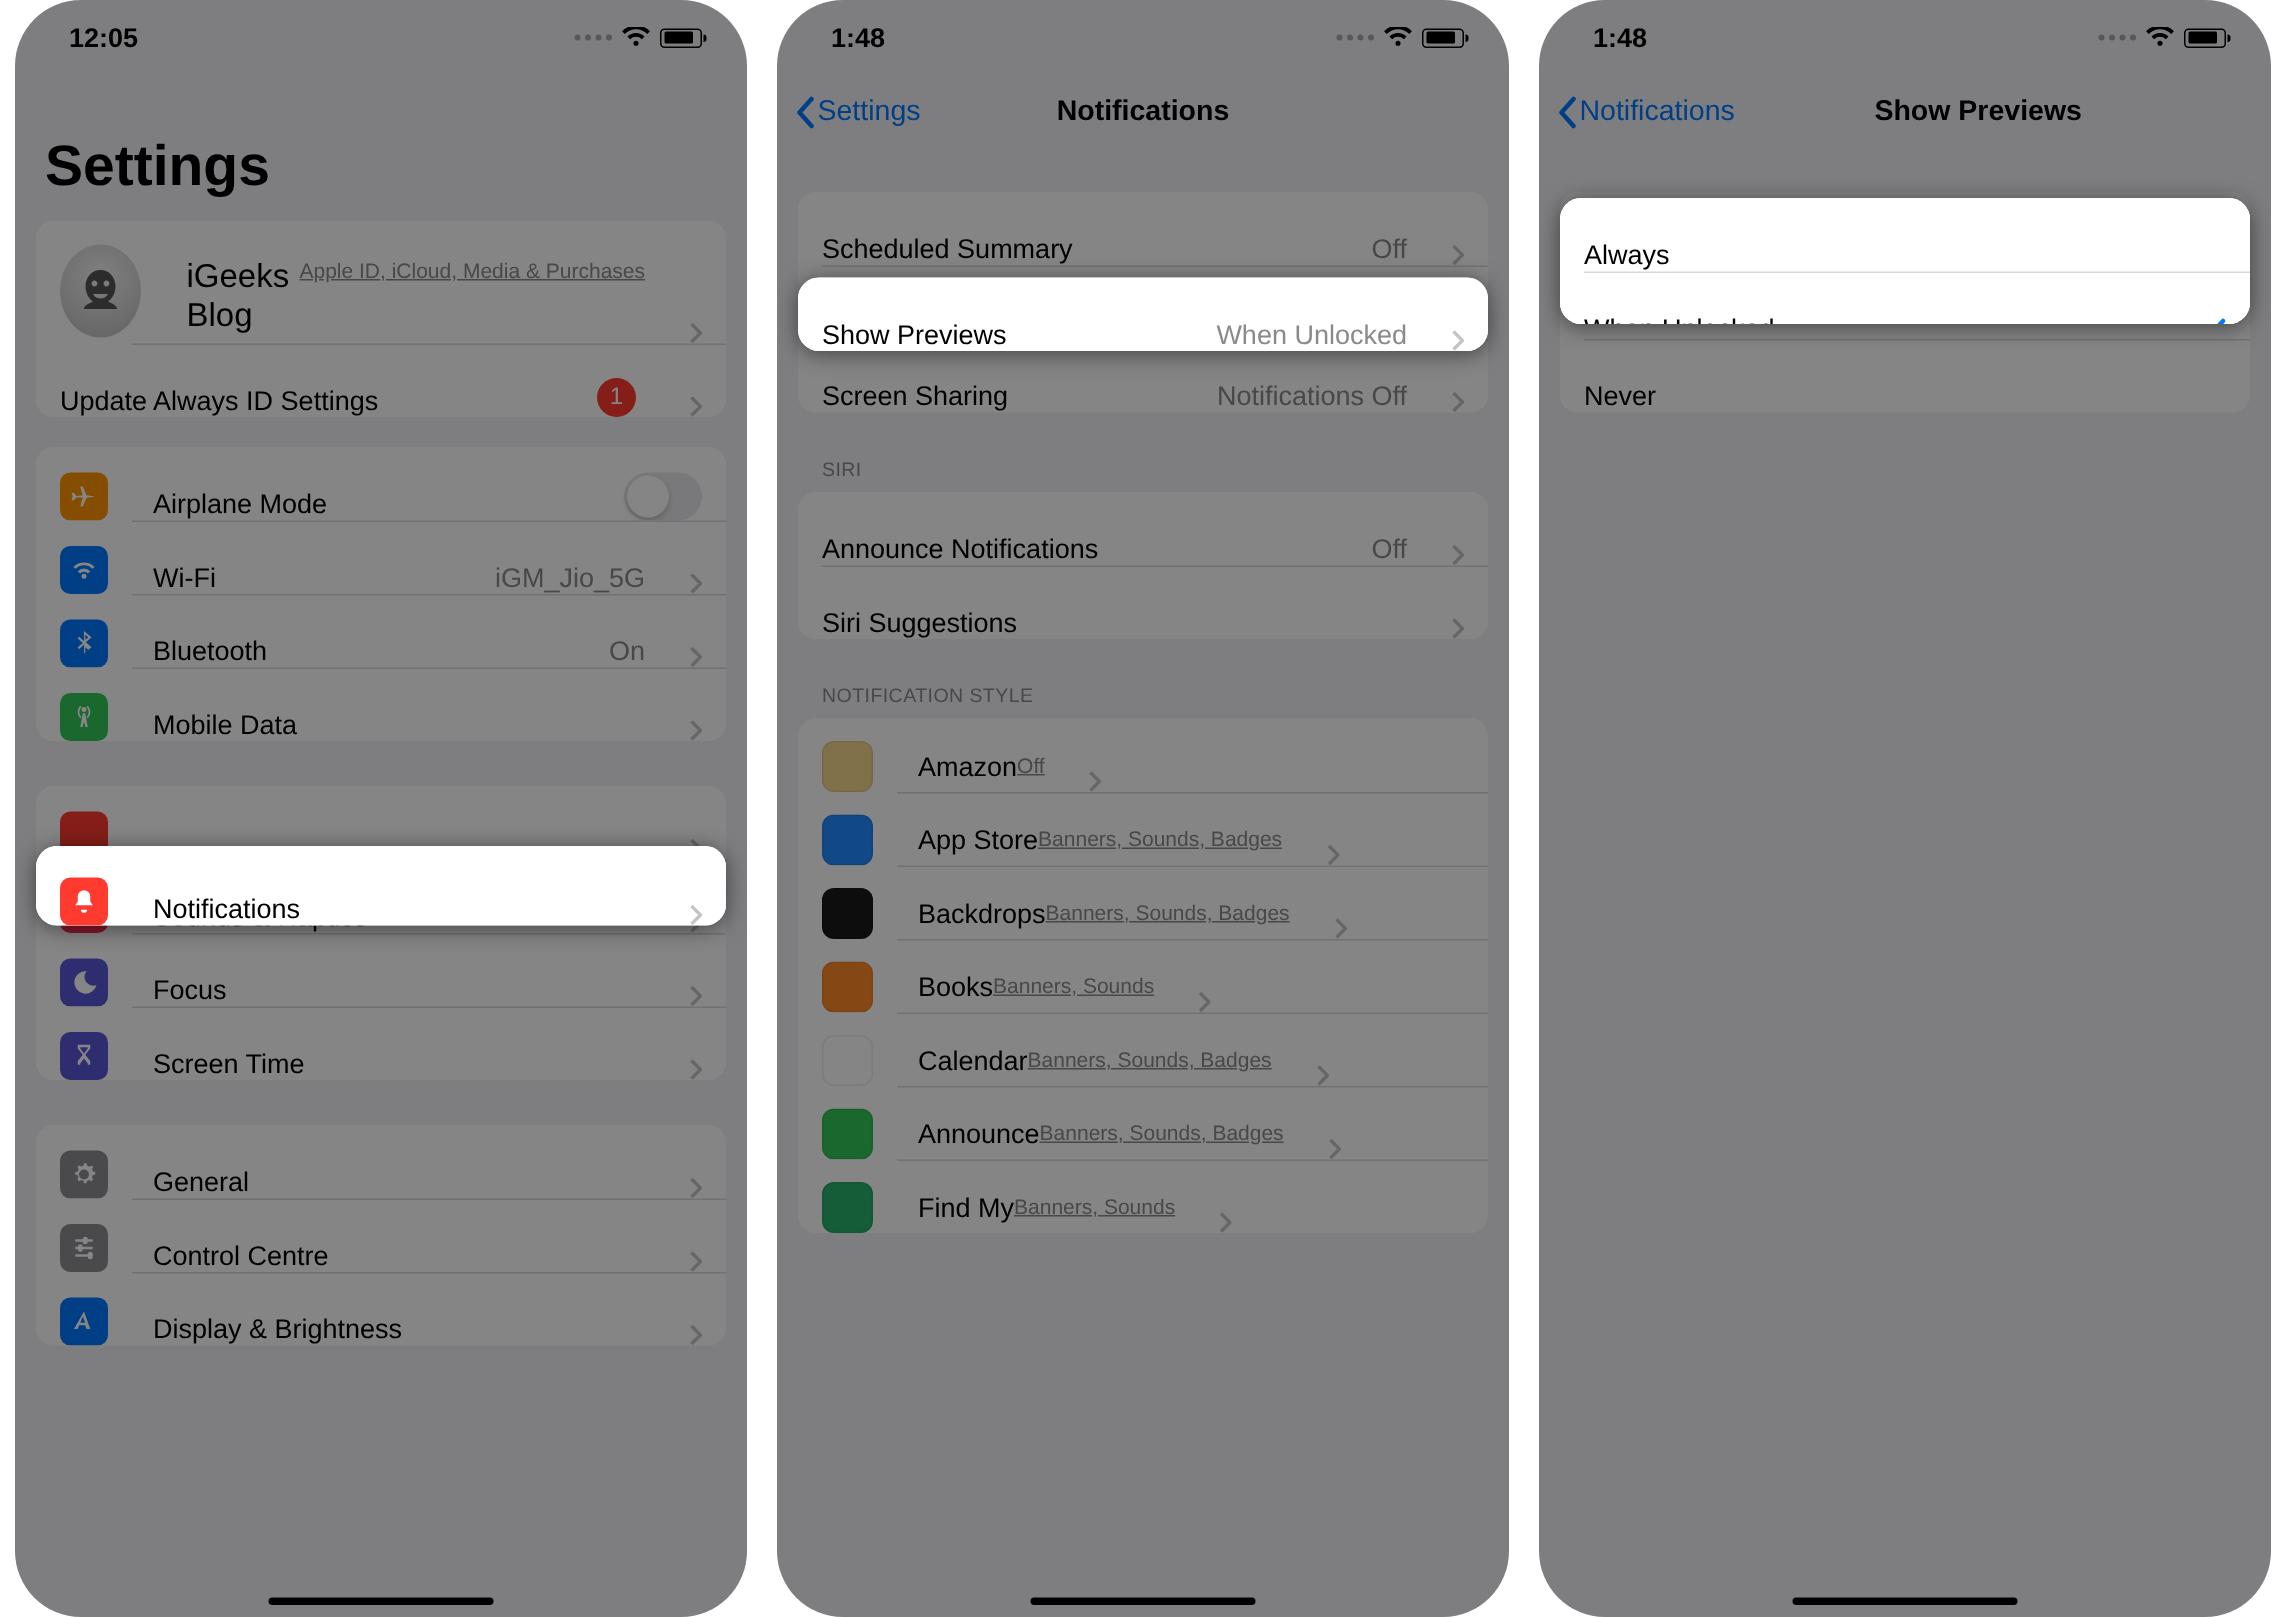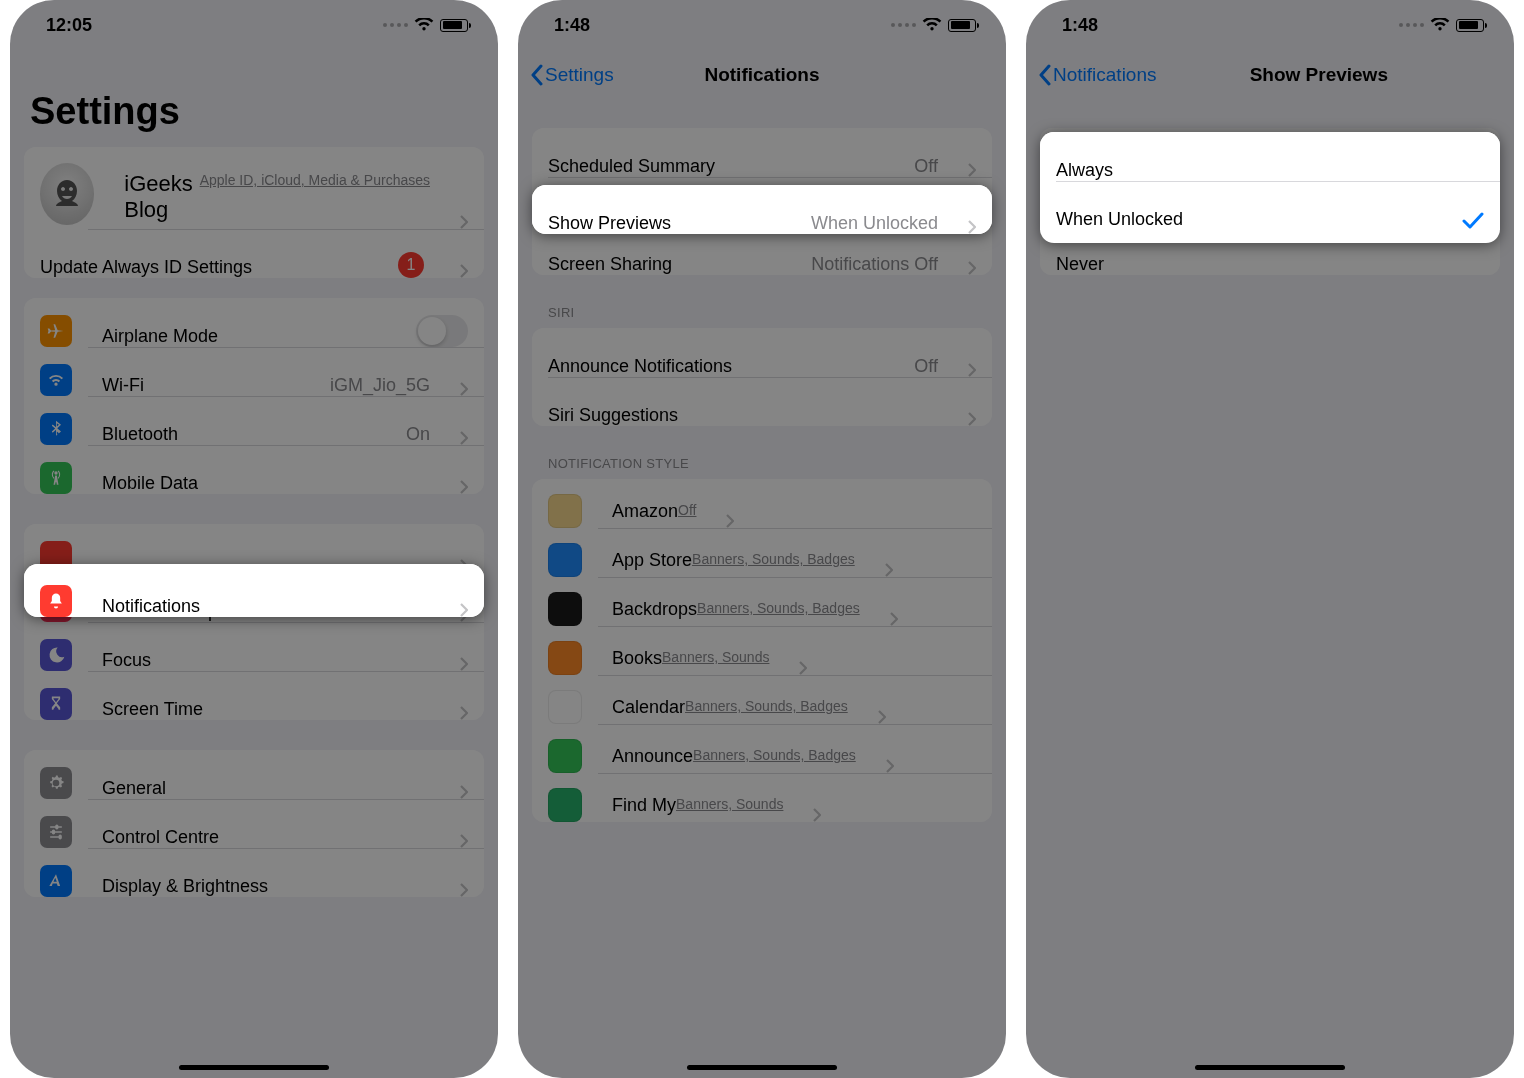--- a/index.html
+++ b/index.html
@@ -433,21 +433,21 @@
           <div class="label"></div>
         </div>
     <div class="row noicon">
           <div class="label"></div>
         </div>
     <div class="row noicon">
       <div class="label">Never</div>
     </div>
   </div>
 
-  <div class="highlight" style="left:14px;right:14px;top:132px;height:111px">
+  <div class="highlight" style="left:14px;right:14px;top:132px;height:84px">
     <div class="row noicon" style="min-height:49px">
       <div class="label">Always</div>
     </div>
     <div class="row noicon" style="min-height:49px">
       <div class="label">When Unlocked</div>
       <svg class="check" viewBox="0 0 22 18">
             <path d="M2 9l6 6L20 2"></path>
           </svg>
     </div>
   </div>

